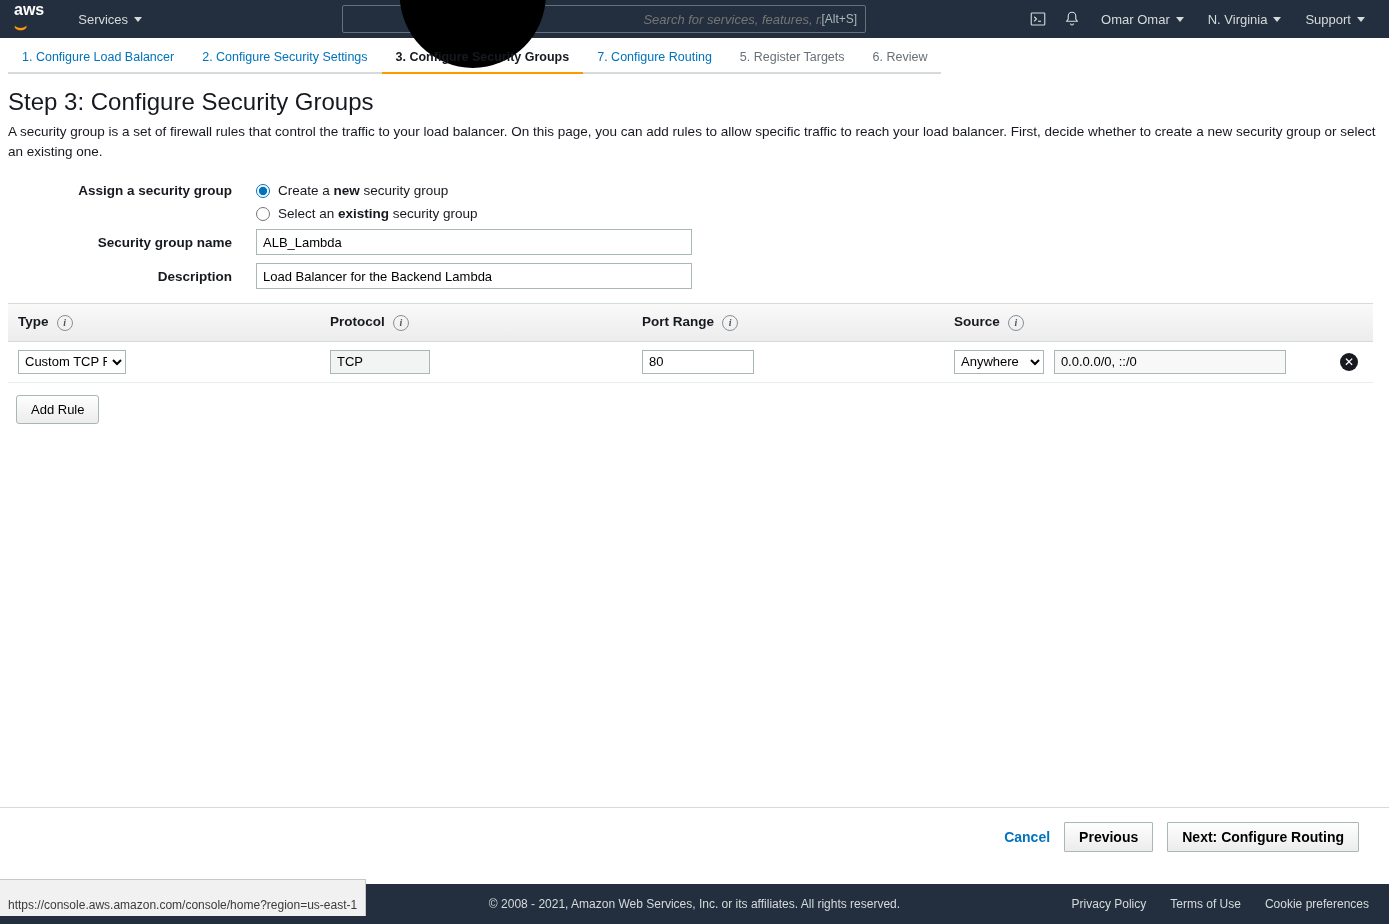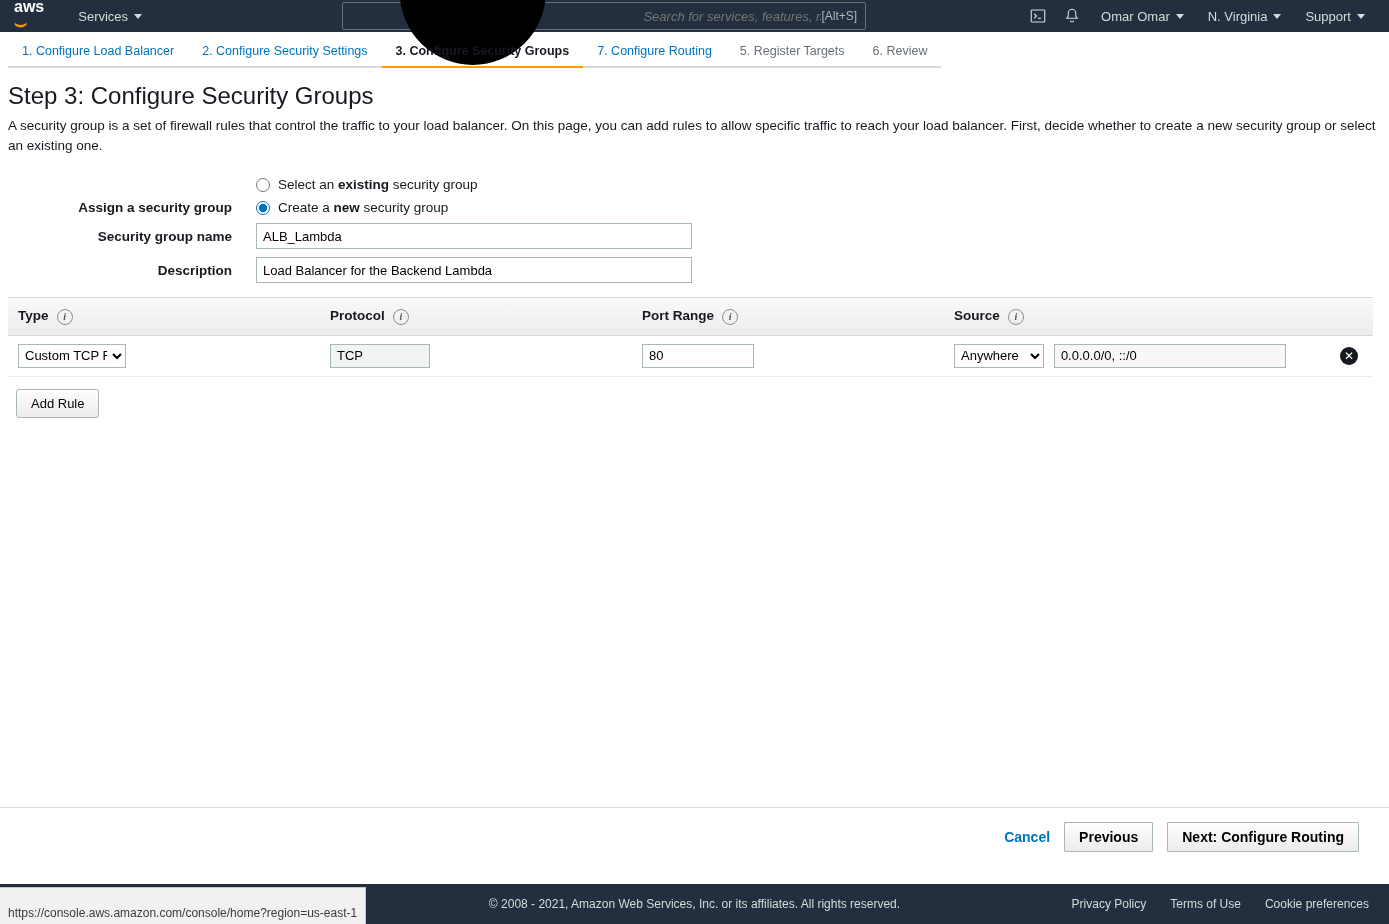--- a/index.html
+++ b/index.html
@@ -9,21 +9,21 @@
     color: #16191f;
     background: #fff;
     width: 1389px;
     height: 924px;
     overflow: hidden;
     position: relative;
   }
   
   .topnav {
     background: #232f3e;
-    height: 32px;
+    height: 38px;
     display: flex;
     align-items: center;
     padding: 0 14px;
     color: #fff;
   }
   .aws-logo { display:flex; align-items:center; margin-right:24px; font-weight:bold; font-size:16px; letter-spacing:0px;}
   .aws-logo-text { color:#fff; }
   .aws-logo-arc { color:#ff9900; font-size:20px; line-height:0; margin-top:-4px;}
   .nav-item { color:#d5dbdb; font-size:13px; display:flex; align-items:center; gap:6px; cursor:pointer; padding:0 10px;}
   .caret-down {
@@ -97,21 +97,21 @@
   .footer {
     position:absolute; left:0; right:0; bottom:0; height:40px;
     background:#232f3e; color:#d5dbdb; font-size:12px;
     display:flex; align-items:center; padding:0 20px;
   }
   .footer .lang { display:flex; align-items:center; gap:6px; margin-left:26px; cursor:pointer;}
   .footer .center { position:absolute; left:50%; transform:translateX(-50%);}
   .footer .right { margin-left:auto; display:flex; gap:24px;}
   .footer a { color:#d5dbdb; cursor:pointer;}
   .status-url {
-    position:absolute; left:0; bottom:0; height:32px; background:#f1f1f1; border:1px solid #c7c7c7;
+    position:absolute; left:0; bottom:8px; height:32px; background:#f1f1f1; border:1px solid #c7c7c7;
     color:#3b3b3b; font-size:12px; padding:18px 8px; z-index:5; border-bottom:none; border-left:none;
   }
 </style>
 </head>
 <body>
 
 <div class="topnav">
   <div class="aws-logo">
     <div>
       <span class="aws-logo-text">aws</span><br>
@@ -167,34 +167,34 @@
   <div class="wizard-step disabled">5. Register Targets</div>
   <div class="wizard-step disabled">6. Review</div>
 </div>
 
 <div class="page">
   <h1>Step 3: Configure Security Groups</h1>
   <p class="desc">A security group is a set of firewall rules that control the traffic to your load balancer. On this page, you can add rules to allow specific traffic to reach your load balancer. First, decide whether to create a new security group or select an existing one.</p>
 
   
   <div class="form-row">
+    <div class="form-label">Assign a security group</div>
+    <label class="radio-row">
+      <input type="radio" name="sg" checked="" style="">
+      <span>
+        <span>Create a </span><b>new</b><span> security group</span>
+      </span>
+    </label>
+  </div>
+  <div class="form-row">
     <div class="form-label"></div>
     <label class="radio-row">
       <input type="radio" name="sg" style="">
       <span>
         <span>Select an </span><b>existing</b><span> security group</span>
-      </span>
-    </label>
-  </div>
-  <div class="form-row">
-    <div class="form-label">Assign a security group</div>
-    <label class="radio-row">
-      <input type="radio" name="sg" checked="" style="">
-      <span>
-        <span>Create a </span><b>new</b><span> security group</span>
       </span>
     </label>
   </div>
 
   
   <div class="form-row">
     <div class="form-label">Security group name</div>
     <input class="text-input" value="ALB_Lambda" style="">
   </div>
   

